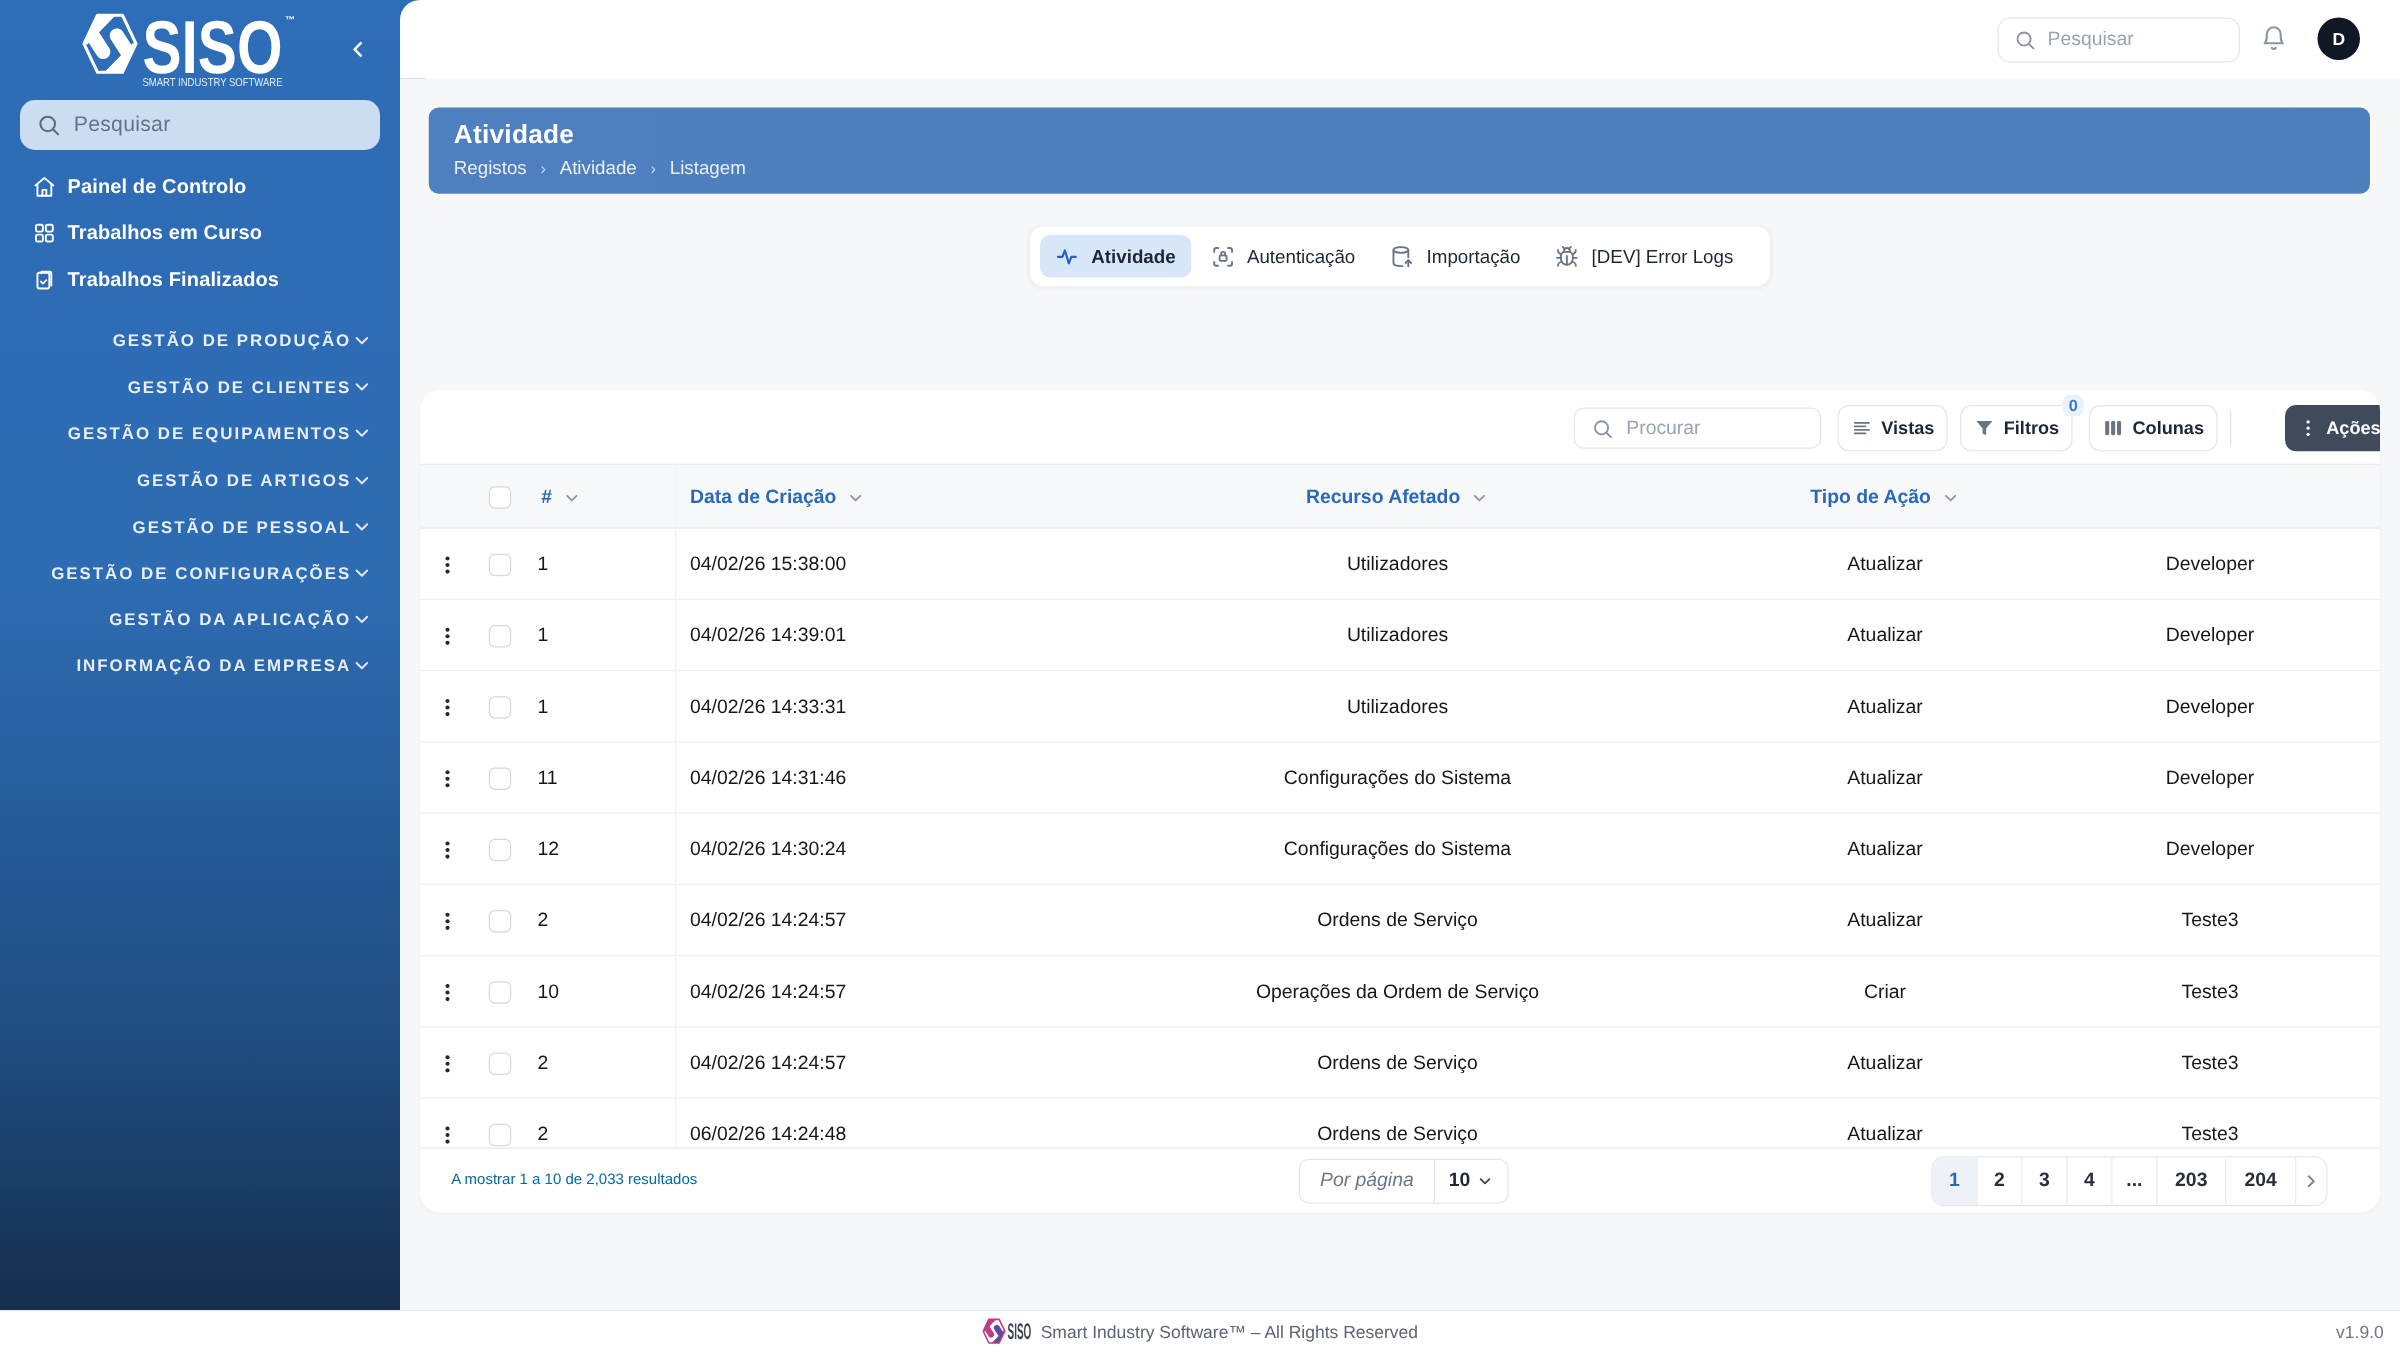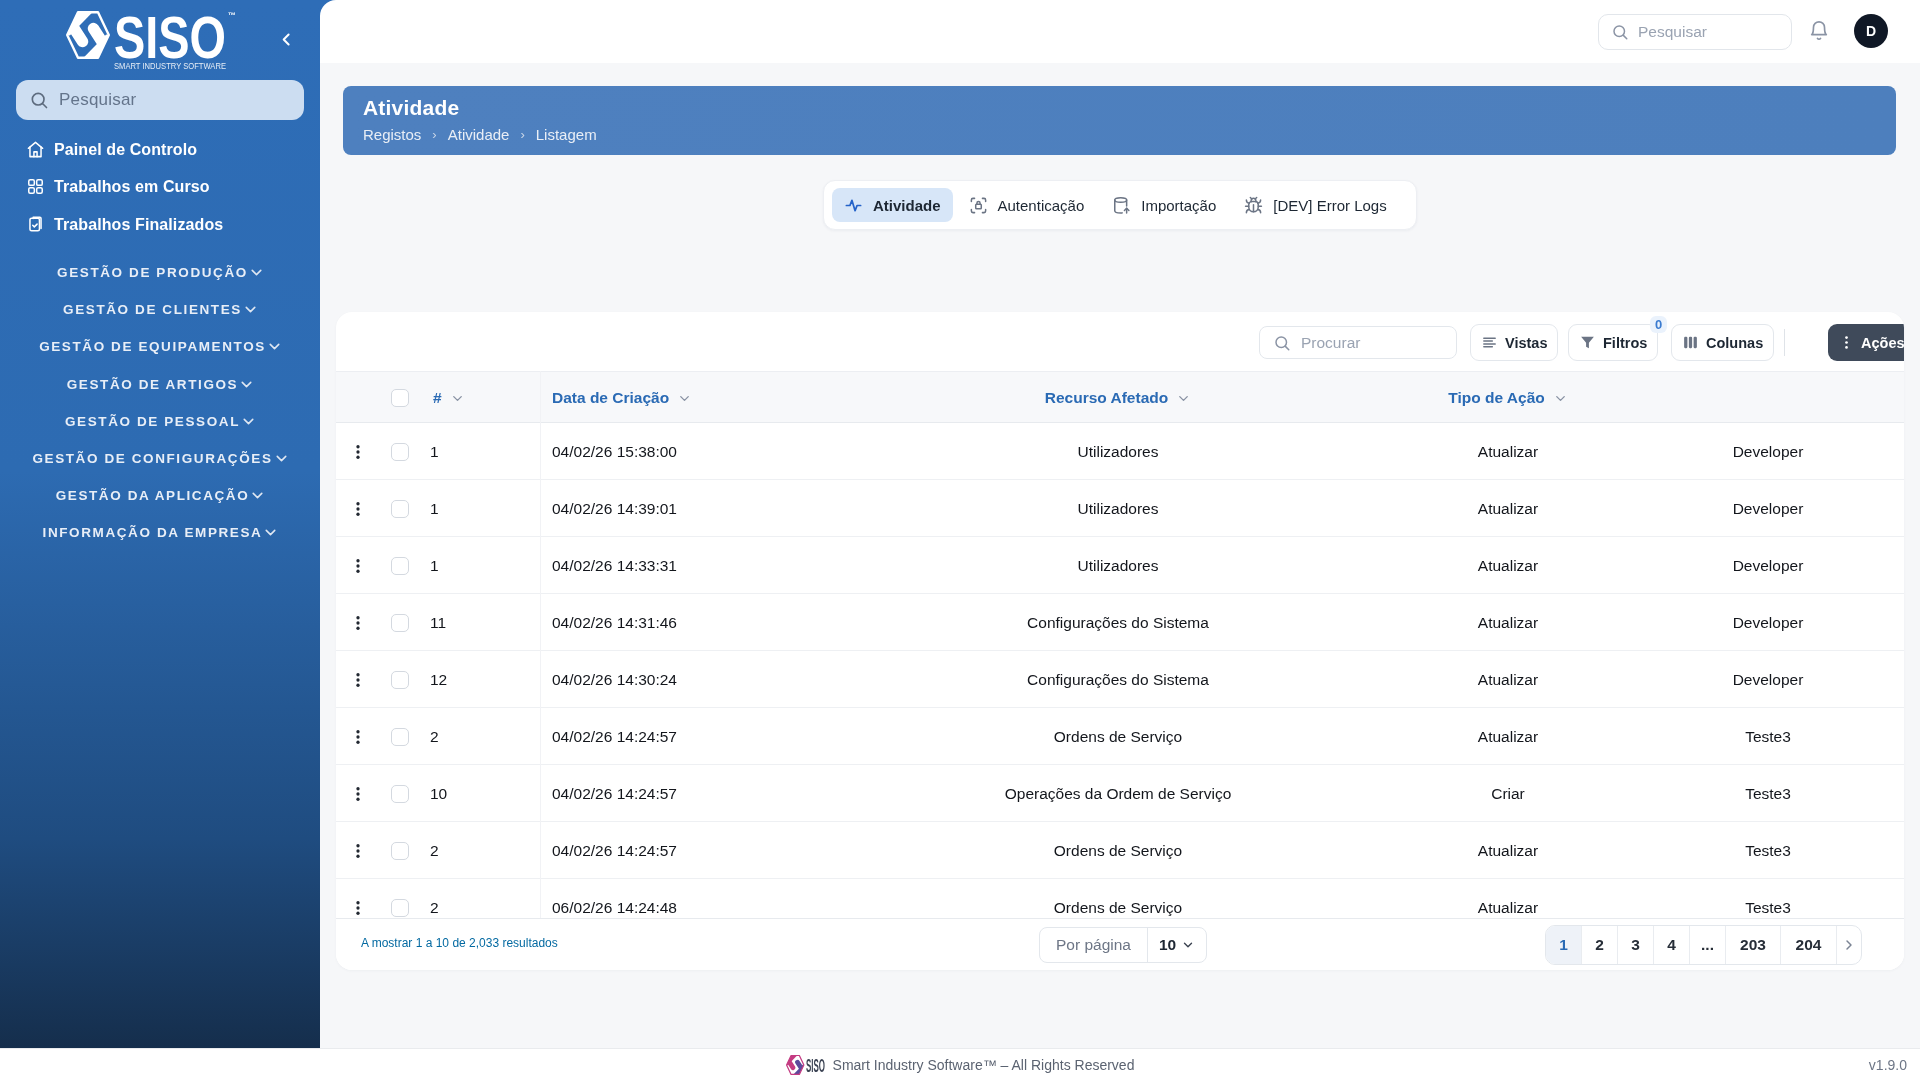--- a/index.html
+++ b/index.html
@@ -13,21 +13,21 @@
 #sidebar .inner { position:absolute; left:0; top:0; width:320px; height:1048px; }
 #collapse { position:absolute; left:278px; top:31px; color:#fff; }
 #sbsearch {
   position:absolute; left:16px; top:80px; width:288px; height:40px;
   background:#ccddf1; border-radius:12px; display:flex; align-items:center; padding-left:13px;
 }
 #sbsearch svg { flex:0 0 auto; }
 #sbsearch .ph { color:#64748b; font-size:17px; margin-left:10px; letter-spacing:.2px; }
 .navitem { position:absolute; left:26px; display:flex; align-items:center; color:#fff; font-size:16px; font-weight:bold; letter-spacing:.1px; }
 .navitem svg { margin-right:9px; }
-.navsec { position:absolute; left:24px; right:22px; display:flex; align-items:center; justify-content:center; color:#e8eef7; font-size:13.5px; font-weight:bold; letter-spacing:1.6px; }
+.navsec { position:absolute; left:24px; right:22px; display:flex; align-items:center; justify-content:flex-end; color:#e8eef7; font-size:13.5px; font-weight:bold; letter-spacing:1.6px; }
 
 
 #topbar { position:absolute; left:320px; top:0; width:1600px; height:63px; background:#fff; border-top-left-radius:16px; }
 #tbsearch { position:absolute; left:1278px; top:14px; width:194px; height:36px; border:1px solid #e2e6eb; border-radius:10px; display:flex; align-items:center; padding-left:12px; background:#fff; }
 #tbsearch .ph { color:#9aa3b2; font-size:15.5px; margin-left:9px; }
 #bell { position:absolute; left:1488px; top:20px; }
 #avatar { position:absolute; left:1534px; top:14px; width:34px; height:34px; border-radius:50%; background:#101826; color:#fff; font-weight:bold; font-size:14px; display:flex; align-items:center; justify-content:center; }
 
 
 #main { position:absolute; left:320px; top:63px; width:1628px; height:985px; background:#f6f7f9; }
@@ -65,21 +65,21 @@
 #tbody { position:absolute; left:0; top:111px; width:100%; height:495px; overflow:hidden; }
 .row { position:absolute; left:0; width:100%; height:57px; border-bottom:1px solid #eef0f3; font-size:15.5px; color:#13161c; }
 .cell { position:absolute; top:0; height:57px; display:flex; align-items:center; }
 .ctr { justify-content:center; }
 .checkbox { width:18px; height:18px; border:1.5px solid #d4d9e0; border-radius:5px; background:#fff; }
 #vline { position:absolute; left:204px; top:59px; width:1px; height:547px; background:#f1f2f5; }
 
 #pager { position:absolute; left:0; bottom:0; width:100%; height:52px; background:#fff; border-top:1px solid #e7eaee; }
 #pager .info { position:absolute; left:25px; top:17px; font-size:12px; color:#0369a1; }
 #perpage { position:absolute; left:703px; top:8px; height:36px; border:1px solid #e3e7ec; border-radius:8px; display:flex; align-items:center; }
-#perpage .lab { color:#6d7686; font-size:15.5px; padding:0 16px; }
+#perpage .lab { color:#6d7686; font-size:15.5px; padding:0 16px;font-style:italic; }
 #perpage .val { border-left:1px solid #e3e7ec; font-weight:bold; font-size:15.5px; color:#1d2733; padding:0 11px; display:flex; align-items:center; height:100%; }
 #pages { position:absolute; left:1209px; top:6px; height:40px; border:1px solid #e3e7ec; border-radius:10px; display:flex; overflow:hidden; }
 #pages .pg { min-width:36px; padding:0 10px; display:flex; align-items:center; justify-content:center; font-size:15.5px; font-weight:bold; color:#272e38; border-right:1px solid #e9ecf0; }
 #pages .pg.on { background:#eef2f8; color:#2a6ab4; }
 #pages .pg:last-child { border-right:none; }
 
 
 #footer { position:absolute; left:0; top:1048px; width:1920px; height:32px; background:#fff; border-top:1px solid #e9ebee; }
 #footer .mid { position:absolute; left:0; top:0; width:100%; height:100%; display:flex; align-items:center; justify-content:center; color:#5b6371; font-size:14px; }
 #footer .ver { position:absolute; right:13px; top:8px; color:#6d7686; font-size:14px; }

